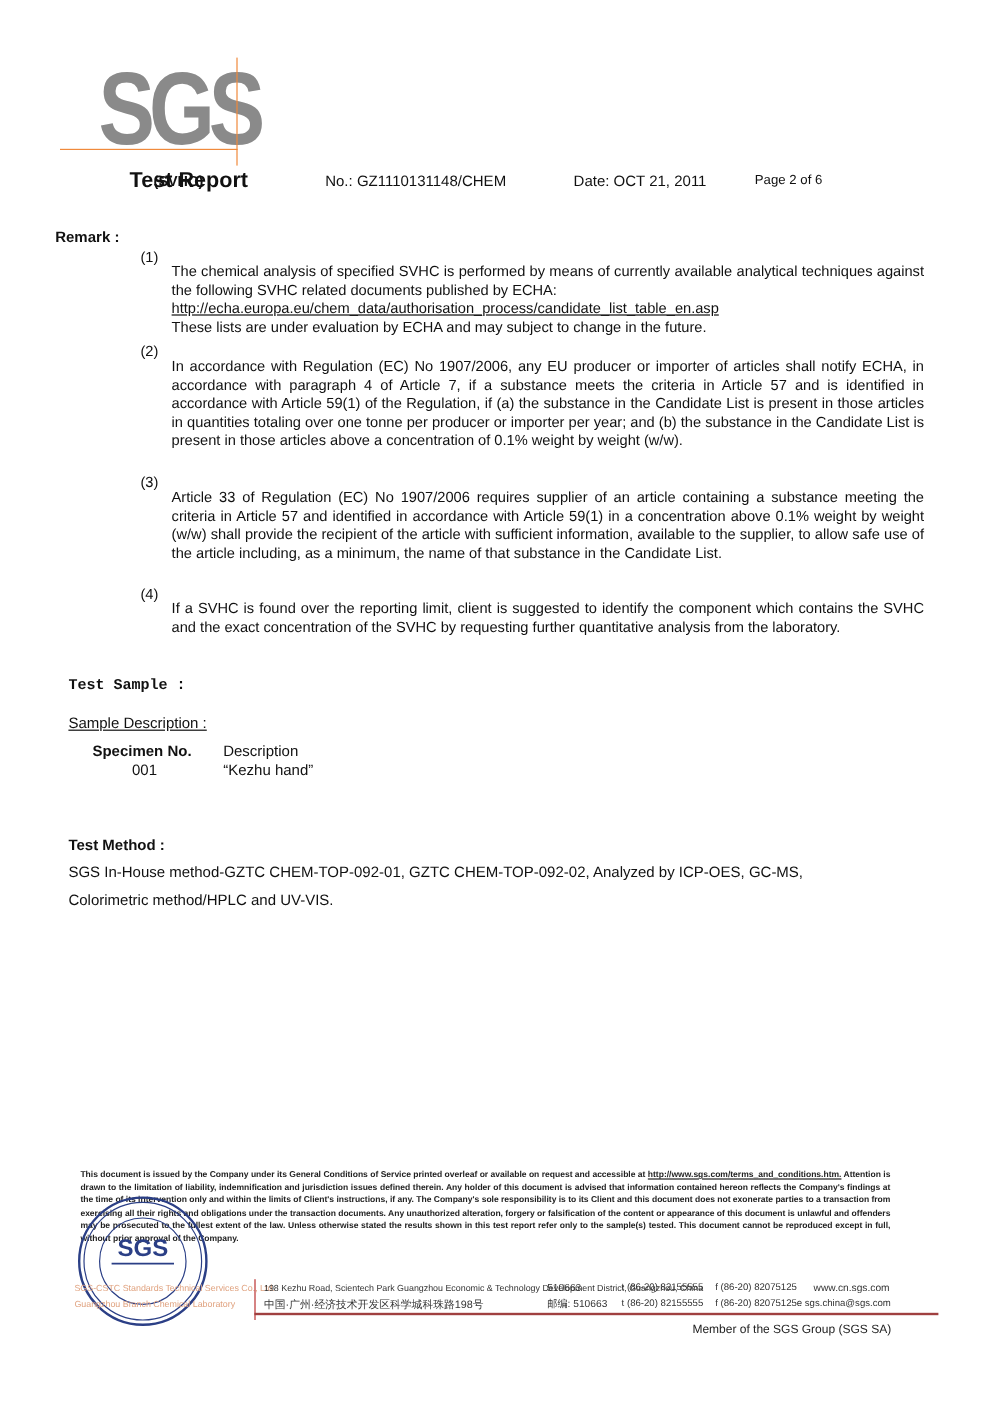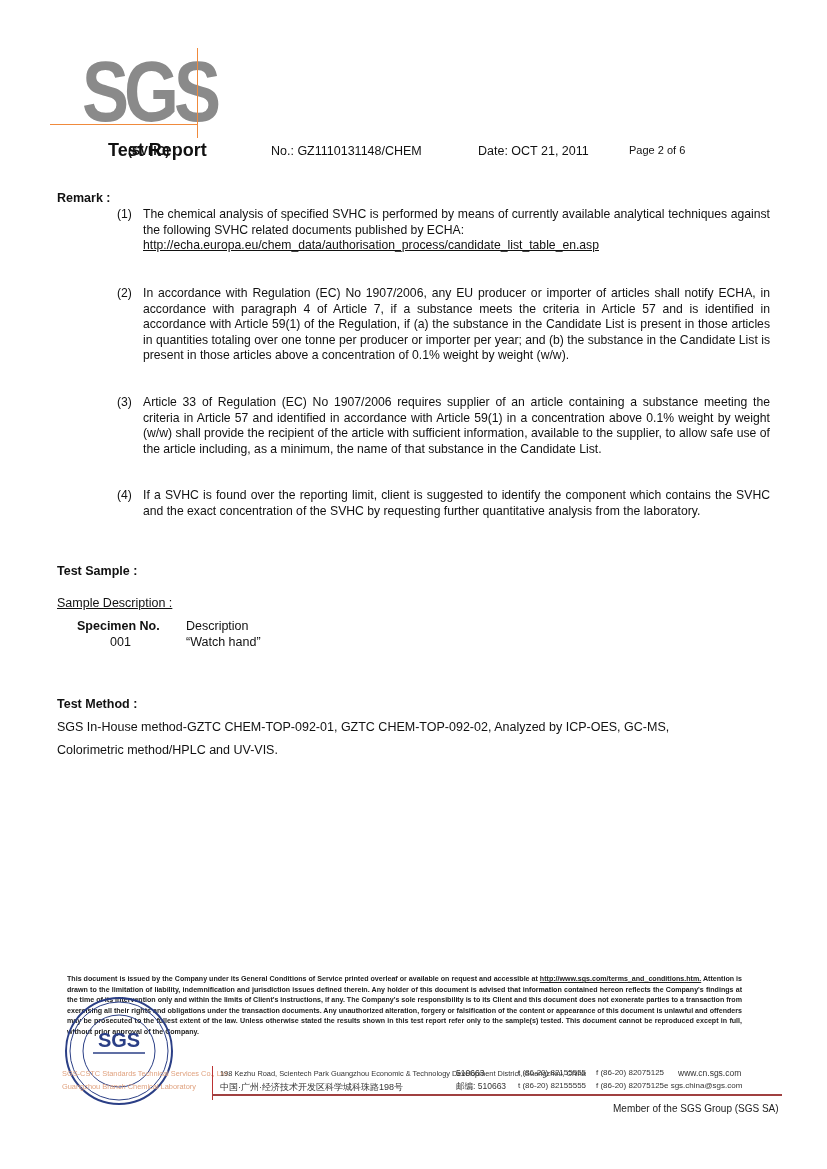--- a/index.html
+++ b/index.html
@@ -14,33 +14,33 @@
   #logo-hline { left:50px; top:124px; width:148px; height:1px; background:#f08a3c; }
   #logo-vline { left:197px; top:48px; width:1px; height:90px; background:#f08a3c; }
 
   #title { left:108px; top:140px; font-size:18px; font-weight:bold;text-align:center; }
   #subtitle { left:128px; top:144px; font-size:12px; font-weight:bold; }
   #report-no { left:271px; top:144px; font-size:12.5px; }
   #report-date { left:478px; top:144px; font-size:12.5px; }
   #report-page { left:629px; top:144px; font-size:11px; }
 
   .heading { font-size:12.5px; font-weight:bold; }
-  #remark-heading { left:57px; top:191px; }
+  #remark-heading { left:46px; top:191px; }
 
   .remark { left:117px; width:653px; font-size:12.2px; line-height:15.6px; display:flex; }
   .remark .num { width:26px; flex:0 0 26px; }
-  .remark .txt { flex:1; text-align:justify; text-align-last:left; }
+  .remark .txt { flex:1; text-align:justify; text-align-last:left;margin-top:12px; }
   .remark .link { text-decoration:underline; color:#111; display:block; text-align:left; }
   .remark .plain { display:block; text-align:left; }
   #remark-1 { top:207px; }
   #remark-2 { top:286px; }
   #remark-3 { top:395px; }
   #remark-4 { top:488px; }
 
-  #sample-heading { left:57px; top:564px; }
+  #sample-heading { left:57px; top:564px;font-family:Liberation Mono, monospace; }
   #sample-desc-label { left:57px; top:596px; font-size:12.5px; text-decoration:underline; }
   #spec-head { left:77px; top:619px; font-size:12.5px; font-weight:bold; }
   #desc-head { left:186px; top:619px; font-size:12.5px; font-weight:normal; }
   #spec-val { left:110px; top:635px; font-size:12.5px; }
   #desc-val { left:186px; top:635px; font-size:12.5px; }
 
   #method-heading { left:57px; top:697px; }
   #method-line1 { left:57px; top:720px; font-size:12.5px; }
   #method-line2 { left:57px; top:743px; font-size:12.5px;text-align:center; }
 
@@ -56,21 +56,21 @@
   #addr-en { left:220px; top:1069px; font-size:7.4px; color:#333; }
   #addr-cn { left:220px; top:1081px; font-size:9px; color:#333; }
   #zip1 { left:456px; top:1068px; font-size:8.5px; color:#333; }
   #zip2 { left:456px; top:1081px; font-size:8.5px; color:#333; }
   #tel1 { left:518px; top:1068px; font-size:8px; color:#333; }
   #tel2 { left:518px; top:1081px; font-size:8px; color:#333; }
   #fax1 { left:596px; top:1068px; font-size:8px; color:#333; }
   #fax2 { left:596px; top:1081px; font-size:8px; color:#333; }
   #web { left:678px; top:1068px; font-size:8.5px; color:#333; }
   #email { left:664px; top:1081px; font-size:8px; color:#333; }
-  #member { left:577px; top:1103px; font-size:10px; color:#222;margin-left:36px; }
+  #member { left:577px; top:1103px; font-size:10px; color:#222; }
 </style>
 </head>
 <body>
 
 <div id="logo-text" class="abs">SGS</div>
 <div id="logo-hline" class="abs"></div>
 <div id="logo-vline" class="abs"></div>
 
 <div id="title" class="abs">Test Report</div>
 <div id="subtitle" class="abs">(SVHC)</div>
@@ -78,20 +78,21 @@
 <div id="report-date" class="abs">Date: OCT 21, 2011</div>
 <div id="report-page" class="abs">Page 2 of  6</div>
 
 <div id="remark-heading" class="abs heading">Remark :</div>
 
 <div id="remark-1" class="abs remark">
   <span class="num">(1)</span>
   <div class="txt">
     <span>The chemical analysis of specified SVHC is performed by means of currently available analytical techniques against the following SVHC related documents published by ECHA:</span>
     <a class="link">http://echa.europa.eu/chem_data/authorisation_process/candidate_list_table_en.asp</a>
+    <span class="plain">These lists are under evaluation by ECHA and may subject to change in the future.</span>
   </div>
 </div>
 
 <div id="remark-2" class="abs remark">
   <span class="num">(2)</span>
   <div class="txt">In accordance with Regulation (EC) No 1907/2006, any EU producer or importer of articles shall notify ECHA, in accordance with paragraph 4 of Article 7, if a substance meets the criteria in Article 57 and is identified in accordance with Article 59(1) of the Regulation, if (a) the substance in the Candidate List is present in those articles in quantities totaling over one tonne per producer or importer per year; and (b) the substance in the Candidate List is present in those articles above a concentration of 0.1% weight by weight (w/w).</div>
 </div>
 
 <div id="remark-3" class="abs remark">
   <span class="num">(3)</span>
@@ -101,21 +102,21 @@
 <div id="remark-4" class="abs remark">
   <span class="num">(4)</span>
   <div class="txt">If a SVHC is found over the reporting limit, client is suggested to identify the component which contains the SVHC and the exact concentration of the SVHC by requesting further quantitative analysis from the laboratory.</div>
 </div>
 
 <div id="sample-heading" class="abs heading">Test Sample :</div>
 <div id="sample-desc-label" class="abs">Sample Description :</div>
 <div id="spec-head" class="abs">Specimen No.</div>
 <div id="desc-head" class="abs">Description</div>
 <div id="spec-val" class="abs">001</div>
-<div id="desc-val" class="abs">“Watch hand”</div>
+<div id="desc-val" class="abs">“Kezhu hand”</div>
 
 <div id="method-heading" class="abs heading">Test Method :</div>
 <div id="method-line1" class="abs">SGS In-House method-GZTC CHEM-TOP-092-01, GZTC CHEM-TOP-092-02, Analyzed by ICP-OES, GC-MS,</div>
 <div id="method-line2" class="abs">Colorimetric method/HPLC and UV-VIS.</div>
 
 <div id="footer-disclaimer" class="abs">
   <span>This document is issued by the Company under its General Conditions of Service printed overleaf or available on request and accessible at </span><a class="u">http://www.sgs.com/terms_and_conditions.htm.</a><span> Attention is drawn to the limitation of liability, indemnification and jurisdiction issues defined therein. Any holder of this document is advised that information contained hereon reflects the Company's findings at the time of its intervention only and within the limits of Client's instructions, if any. The Company's sole responsibility is to its Client and this document does not exonerate parties to a transaction from exercising all their rights and obligations under the transaction documents. Any unauthorized alteration, forgery or falsification of the content or appearance of this document is unlawful and offenders may be prosecuted to the fullest extent of the law. Unless otherwise stated the results shown in this test report refer only to the sample(s) tested. This document cannot be reproduced except in full, without prior approval of the Company.</span>
 </div>
 
 <svg id="stamp" class="abs" viewBox="0 0 112 112">

